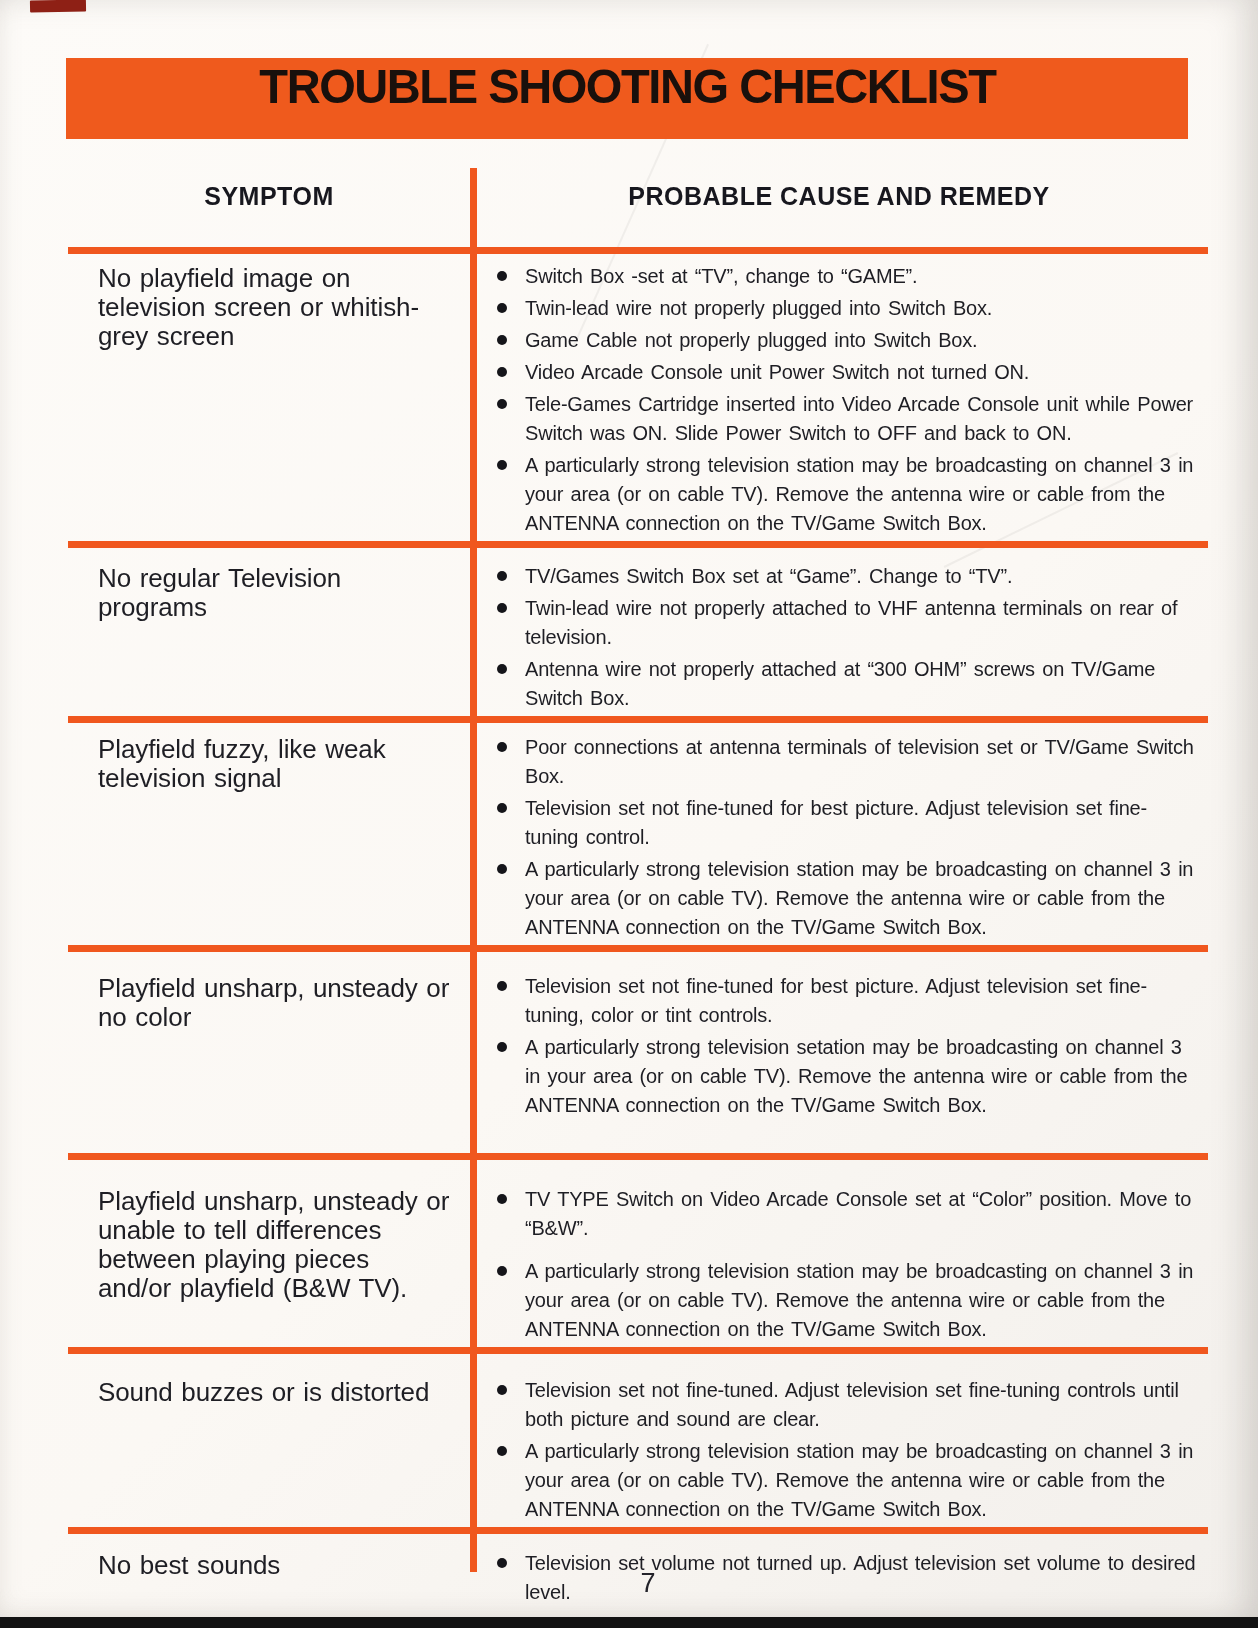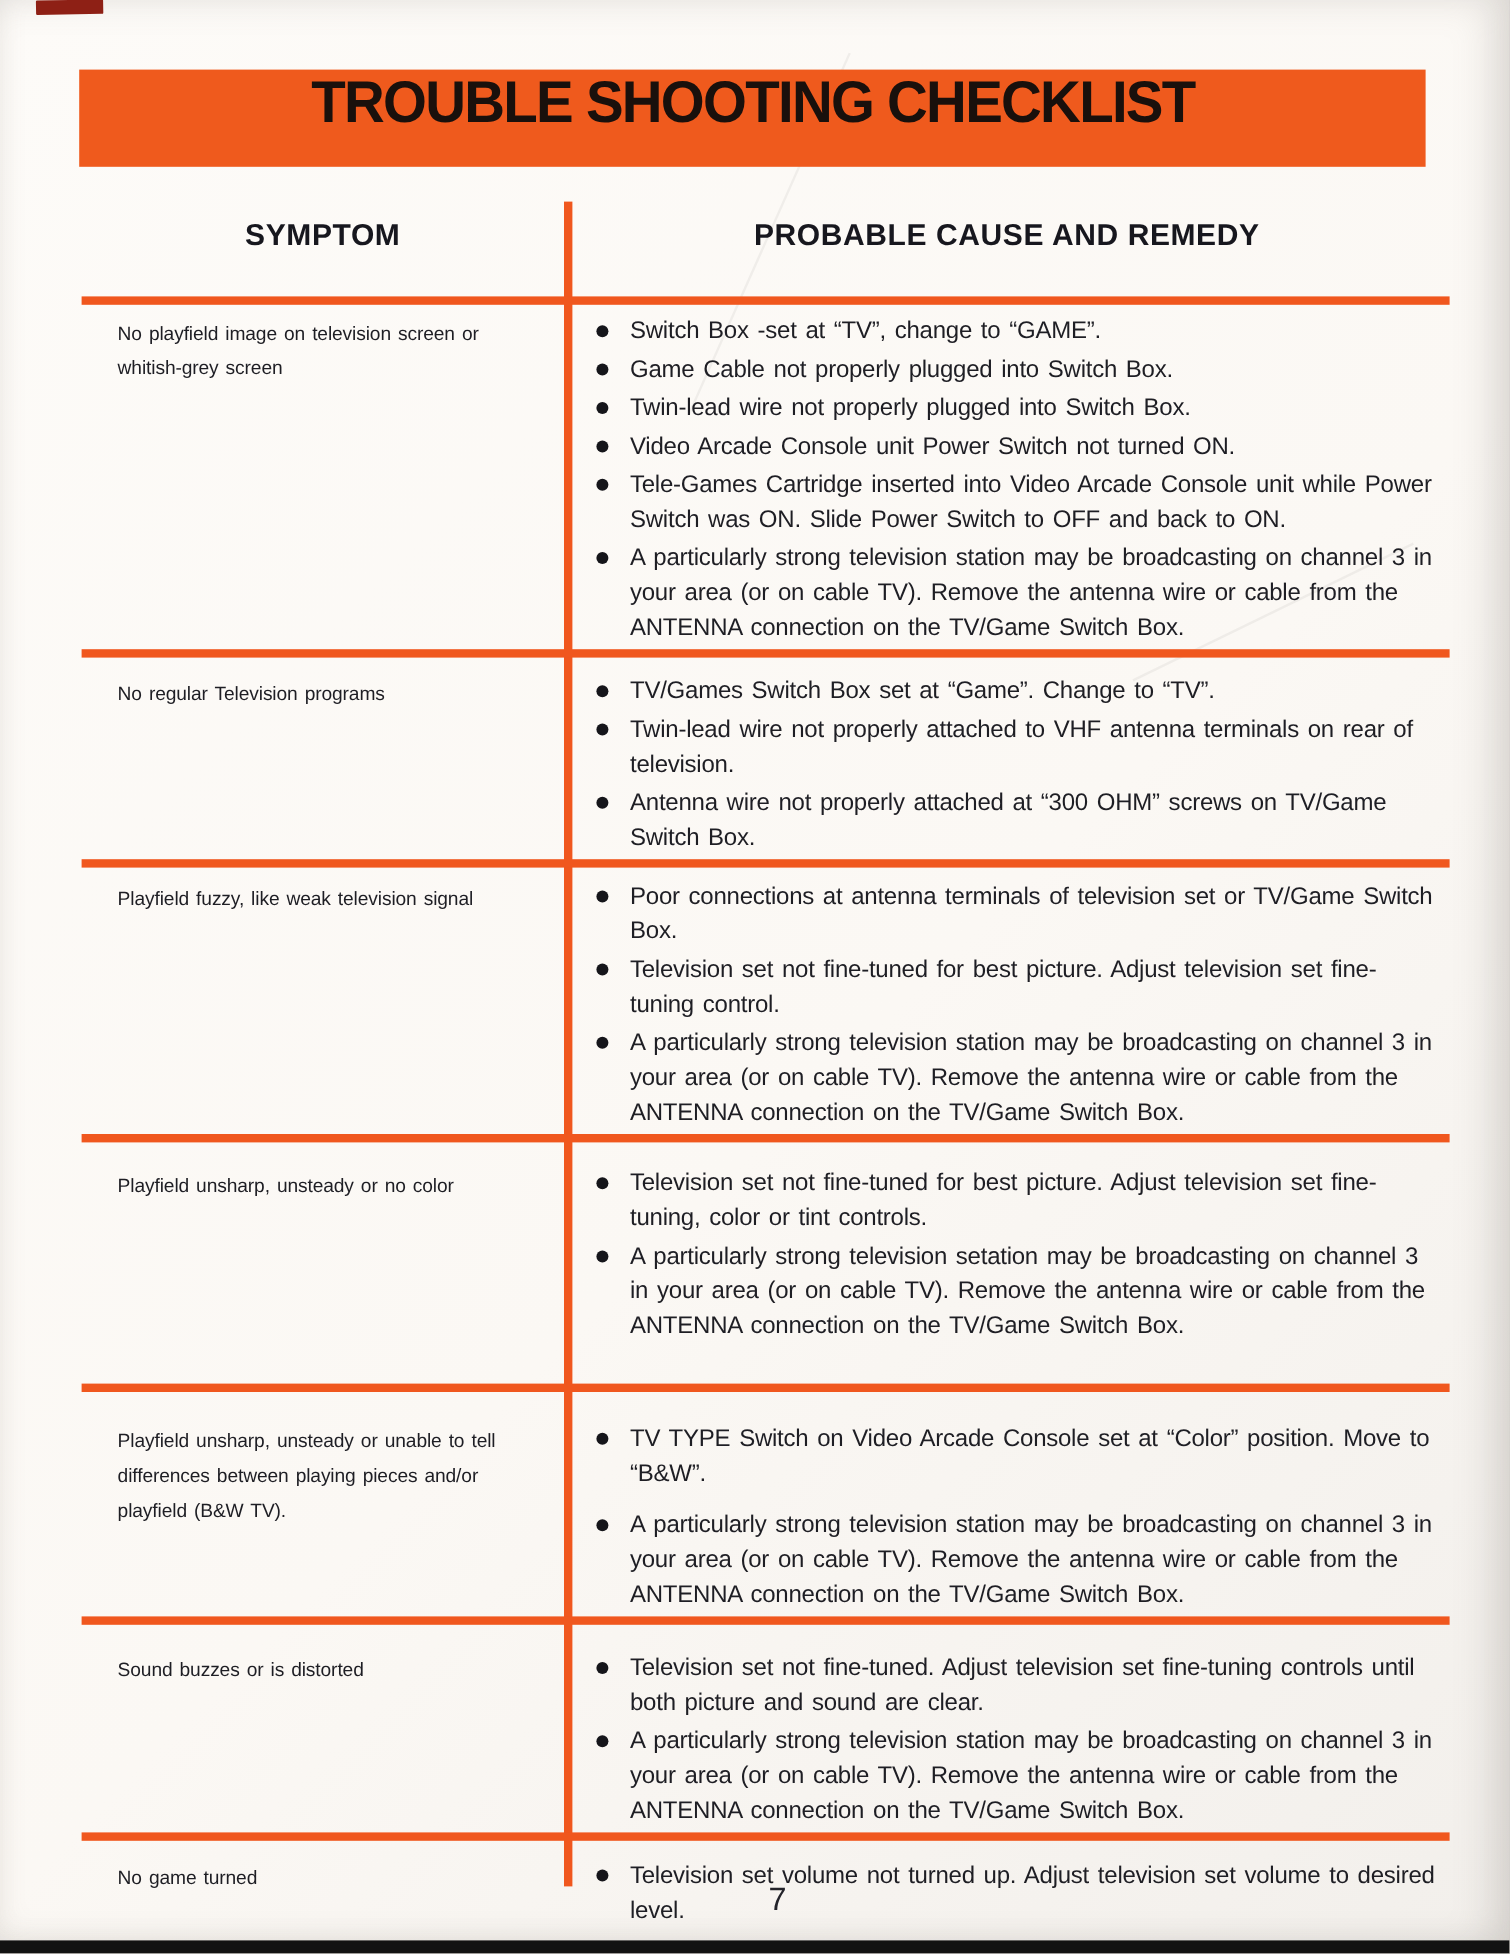--- a/index.html
+++ b/index.html
@@ -42,21 +42,21 @@
   .row{display:flex;border-top:7px solid #f0571e;box-sizing:border-box;}
   .row.r1{min-height:233px;padding-top:8px;}
   .row.r2{min-height:163px;padding-top:14px;}
   .row.r3{min-height:201px;padding-top:10px;}
   .row.r4{min-height:208px;padding-top:20px;}
   .row.r5{min-height:179px;padding-top:25px;}
   .row.r6{min-height:165px;padding-top:22px;}
   .row.r7{min-height:94px;padding-top:15px;}
 
   .sym-cell{width:402px;box-sizing:border-box;padding:2px 20px 0 30px;flex-shrink:0;}
-  .sym-cell .sym-text{font-size:16px;line-height:29px;letter-spacing:-0.1px;word-spacing:1.5px;}
+  .sym-cell .sym-text{font-size:26px;line-height:29px;letter-spacing:-0.1px;word-spacing:1.5px;}
   .cause-cell{flex:1;box-sizing:border-box;padding-left:22px;padding-right:10px;}
   .cause{display:flex;margin-bottom:3px;}
   .bullet{width:33px;flex-shrink:0;}
   .bullet::before{content:"";display:block;width:10px;height:10px;border-radius:50%;background:#15151a;margin-top:9px;margin-left:5px;}
   .cause-text{font-size:20px;line-height:29px;letter-spacing:-0.2px;word-spacing:2px;max-width:683px;}
 
   .page-number{position:absolute;left:0;top:1568px;width:1296px;text-align:center;font-size:27px;color:#23232a;}
 </style>
 </head>
 <body>
@@ -84,28 +84,28 @@
       <div class="sym-cell">
           <div class="sym-text">No playfield image on television screen or whitish-grey screen</div>
         </div>
       <div class="cause-cell">
         <div class="cause">
             <span class="bullet"></span>
             <span class="cause-text">Switch Box -set at “TV”, change to “GAME”.</span>
           </div>
         <div class="cause">
             <span class="bullet"></span>
+            <span class="cause-text">Twin-lead wire not properly plugged into Switch Box.</span>
+          </div>
+        <div class="cause">
+            <span class="bullet"></span>
             <span class="cause-text">Game Cable not properly plugged into Switch Box.</span>
           </div>
         <div class="cause">
             <span class="bullet"></span>
-            <span class="cause-text">Twin-lead wire not properly plugged into Switch Box.</span>
-          </div>
-        <div class="cause">
-            <span class="bullet"></span>
             <span class="cause-text">Video Arcade Console unit Power Switch not turned ON.</span>
           </div>
         <div class="cause">
             <span class="bullet"></span>
             <span class="cause-text">Tele-Games Cartridge inserted into Video Arcade Console unit while Power Switch was ON. Slide Power Switch to OFF and back to ON.</span>
           </div>
         <div class="cause">
             <span class="bullet"></span>
             <span class="cause-text">A particularly strong television station may be broadcasting on channel 3 in your area (or on cable TV). Remove the antenna wire or cable from the ANTENNA connection on the TV/Game Switch Box.</span>
           </div>
@@ -195,21 +195,21 @@
           </div>
         <div class="cause">
             <span class="bullet"></span>
             <span class="cause-text">A particularly strong television station may be broadcasting on channel 3 in your area (or on cable TV). Remove the antenna wire or cable from the ANTENNA connection on the TV/Game Switch Box.</span>
           </div>
       </div>
     </div>
 
     <div class="row r7">
       <div class="sym-cell">
-          <div class="sym-text">No game turned</div>
+          <div class="sym-text">No best sounds</div>
         </div>
       <div class="cause-cell">
         <div class="cause">
             <span class="bullet"></span>
             <span class="cause-text">Television set volume not turned up. Adjust television set volume to desired level.</span>
           </div>
       </div>
     </div>
 
   </div>

